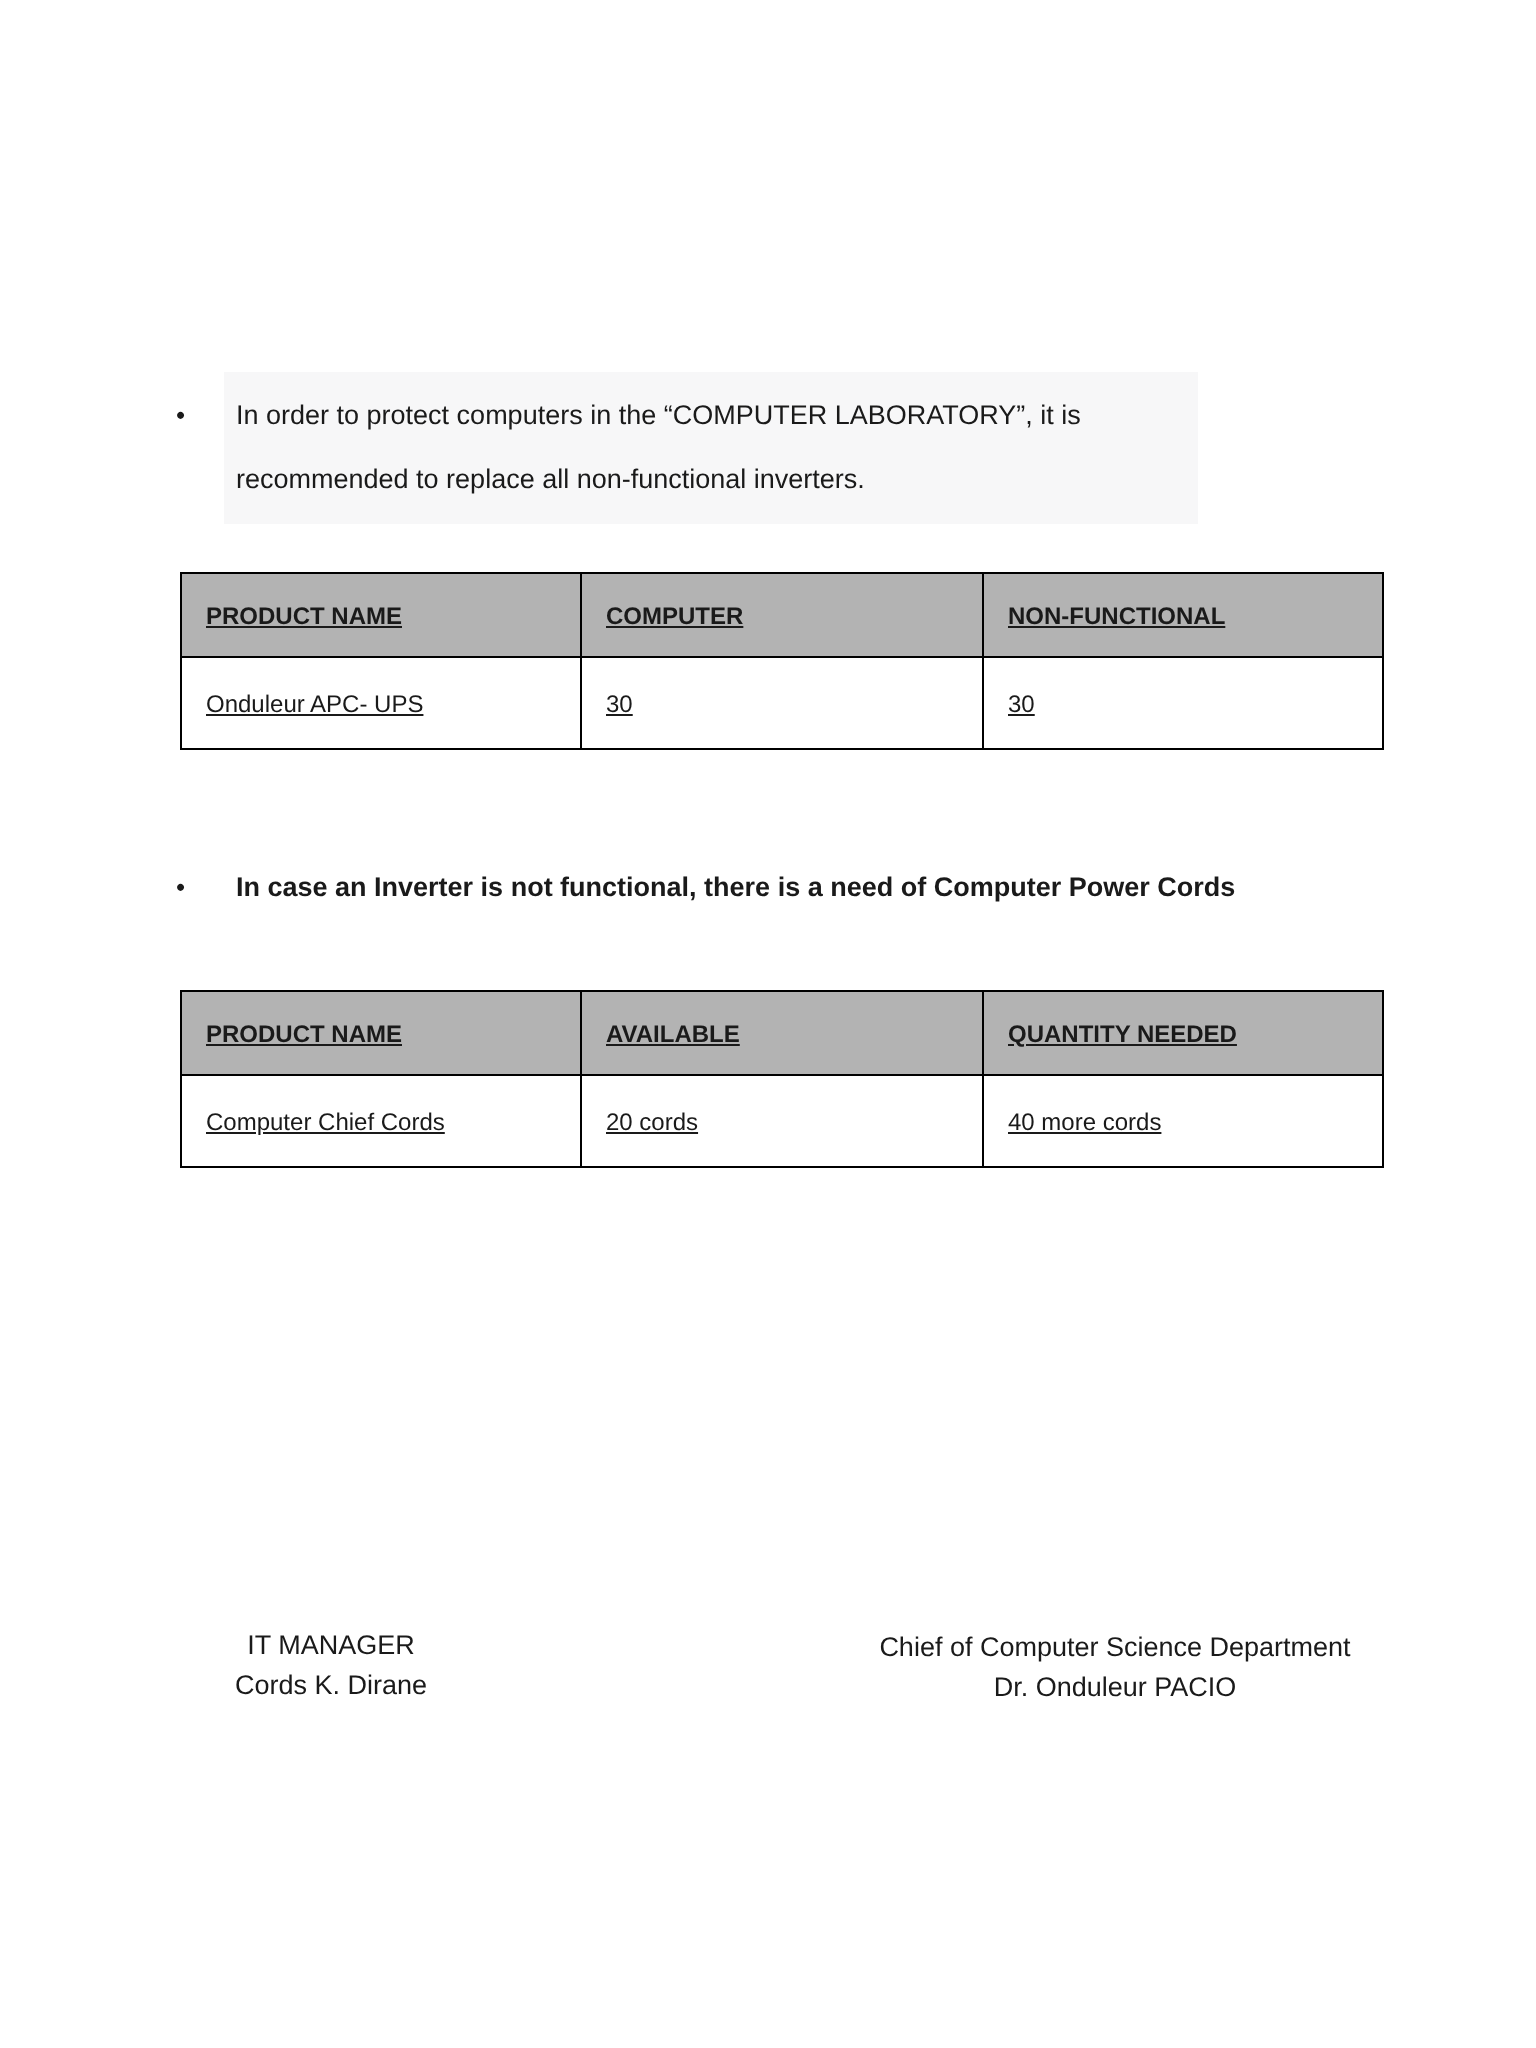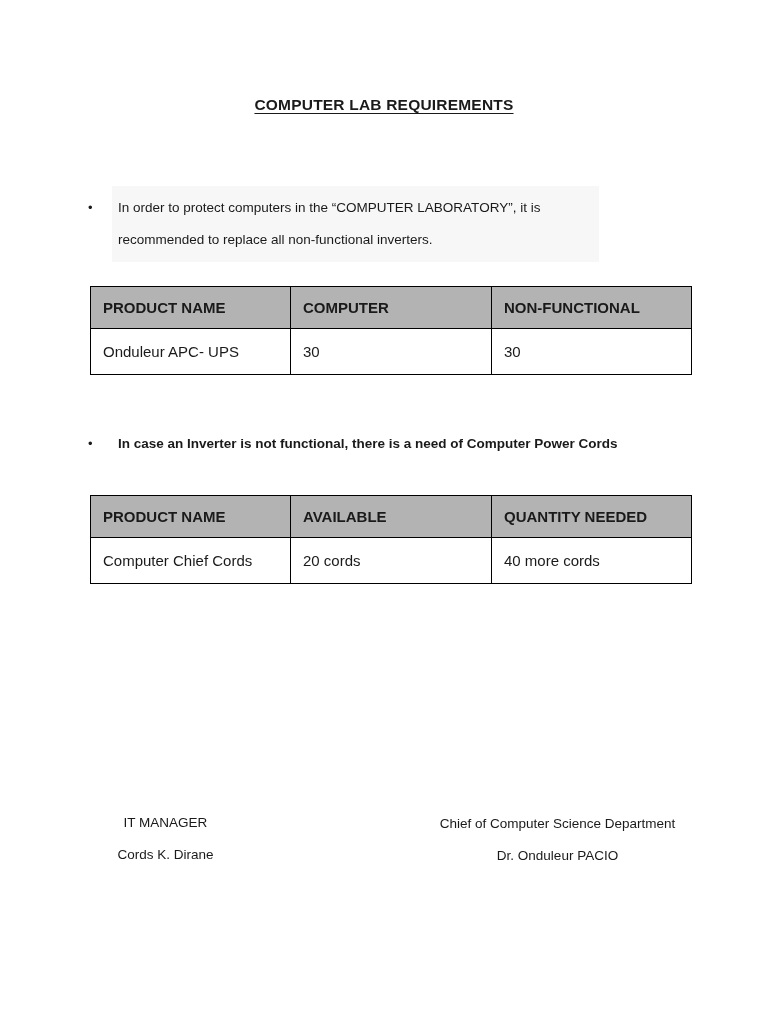--- a/index.html
+++ b/index.html
@@ -46,21 +46,22 @@
   }
   .bullet-2 { top: 428px; }
   .bullet-2 .btext { width: 590px; font-weight: bold; }
 
   table.doc-table {
     position: absolute;
     left: 90px;
     width: 601px;
     border-collapse: collapse;
     table-layout: fixed;
-    font-size: 15px;
+    font-size: 12px;
+    text-decoration: underline;
   }
   table.table-1 { top: 286px; }
   table.table-2 { top: 495px; }
   .doc-table th, .doc-table td {
     border: 1.5px solid #000000;
     text-align: left;
     padding: 0 12px;
     vertical-align: middle;
   }
   .doc-table th {
@@ -77,29 +78,28 @@
   .col-2 { width: 201px; }
   .col-3 { width: 200px; }
 
   .sig-block {
     position: absolute;
     text-align: center;
     font-size: 13.5px;
   }
   .sig-left { left: 58px; top: 813px; width: 215px; }
   .sig-right { left: 395px; top: 814px; width: 325px; }
-  .sig-block .sig-title { display: block; margin-bottom: 12px; line-height: 20px; }
+  .sig-block .sig-title { display: block; line-height: 20px; }
   .sig-block .sig-name { display: block; line-height: 20px; }
 </style>
 </head>
 <body>
 
 <div class="page">
 
-  <h1 class="doc-title">COMPUTER LAB REQUIREMENTS</h1>
 
   <div class="bullet-row bullet-1">
     <span class="marker">•</span>
     <span class="btext">In order to protect computers in the “COMPUTER LABORATORY”, it is recommended to replace all non-functional inverters.</span>
   </div>
 
   <table class="doc-table table-1">
     <colgroup>
       <col class="col-1">
         <col class="col-2">

